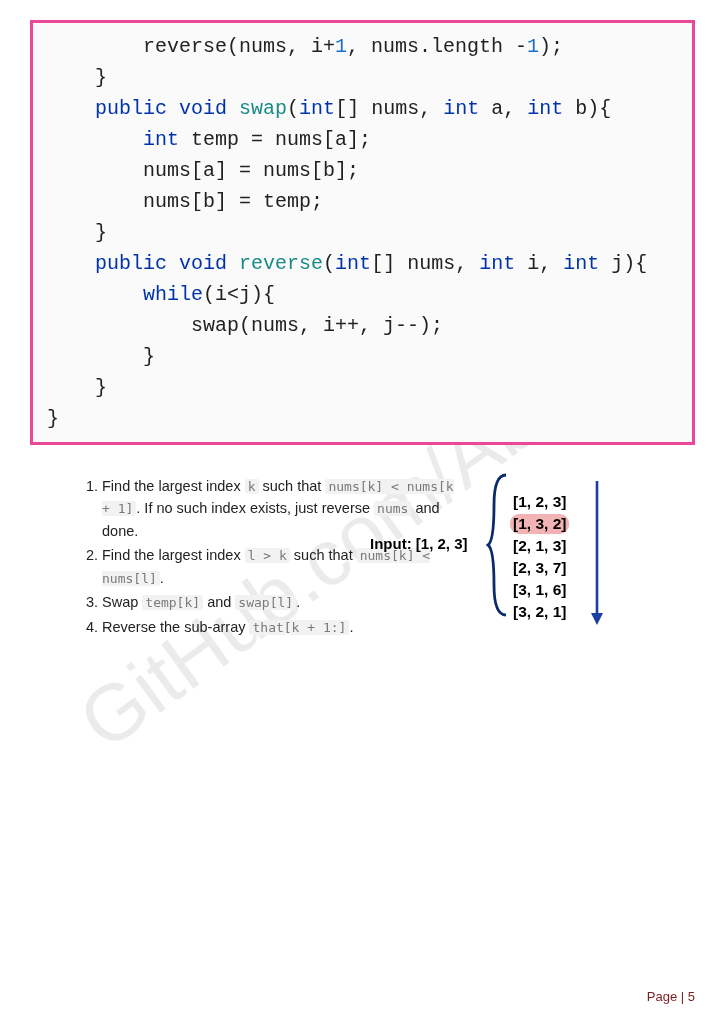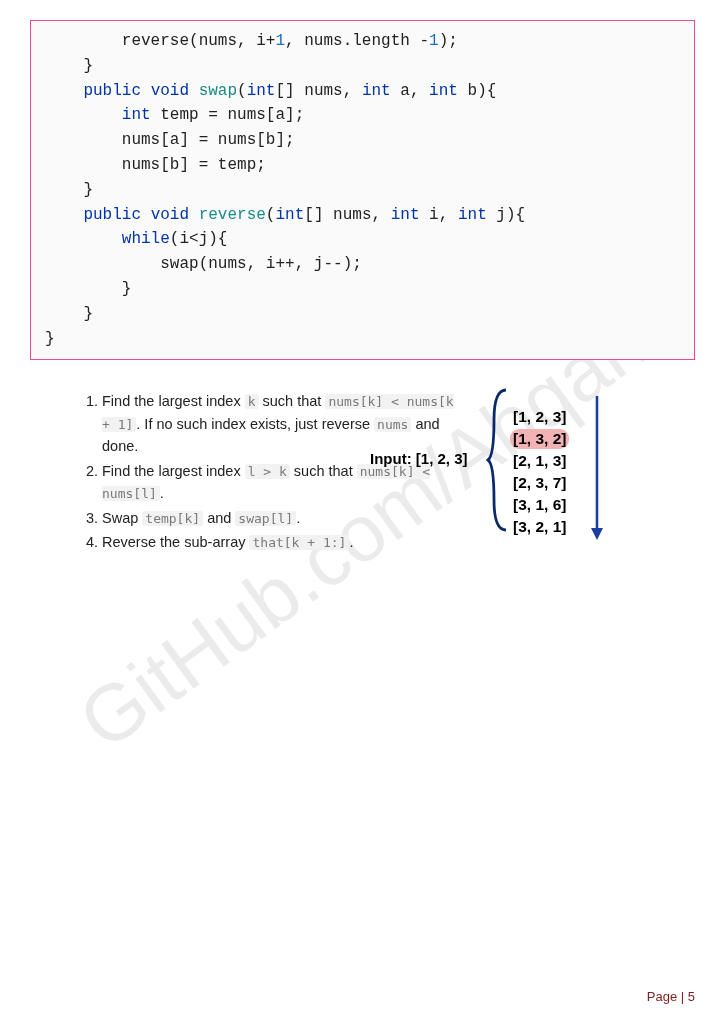--- a/index.html
+++ b/index.html
@@ -20,25 +20,25 @@
     color: rgba(0,0,0,0.08);
     white-space: nowrap;
     pointer-events: none;
     font-family: Arial, sans-serif;
   }
   .page {
     position: relative;
     padding: 20px 30px 0 30px;
   }
   .code-block {
-    border: 1px solid #ec4899;
+    border: 3px solid #ec4899;
     background: #fafafa;
     padding: 8px 14px;
     font-family: Consolas, "Courier New", monospace;
-    font-size: 16px;
+    font-size: 20px;
     line-height: 1.55;
     white-space: pre;
     color: #222;
   }
   .kw-blue { color: #0033aa; }
   .kw-teal { color: #1a8a86; }
   .num     { color: #1b6dc1; }
   .content-row {
     display: flex;
     margin-top: 30px;

